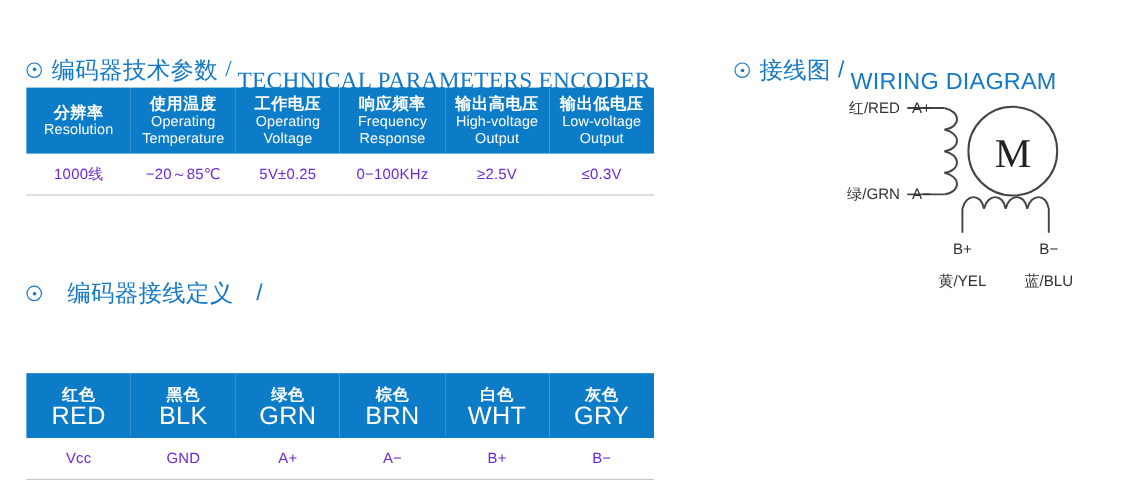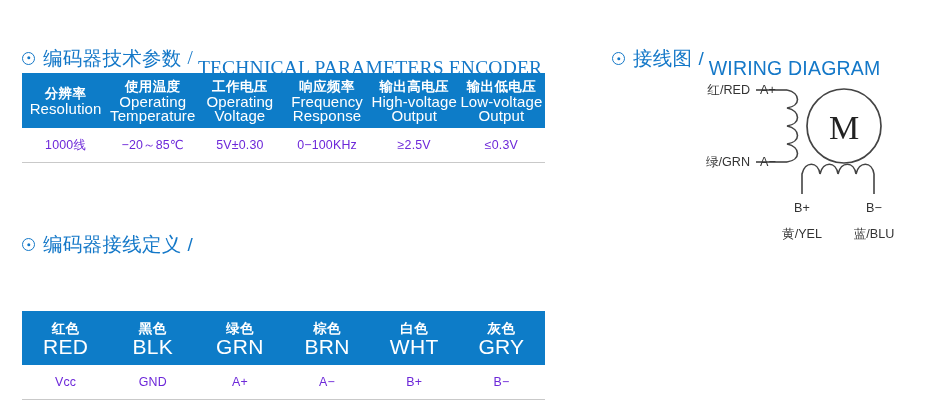--- a/index.html
+++ b/index.html
@@ -52,21 +52,21 @@
     font-size: 19px;
     margin: 0 5px 0 6px;
   }
   .heading-en {
     font-size: 19.5px;
     letter-spacing: 0.2px;
     margin-top: 20px;
   }
 
   #heading-technical { left: 22px; top: 37px; font-family: Liberation Serif, serif; }
-  #heading-wiring-defined { left: 22px; top: 231px; }
+  #heading-wiring-defined { left: 22px; top: 231px; gap: 13px; }
   #heading-wiring-diagram { left: 612px; top: 37px; }
 
   
   .spec-table {
     position: absolute;
     left: 22px;
     width: 523px;
     border-collapse: collapse;
     table-layout: fixed;
   }
@@ -86,21 +86,21 @@
   #table-technical th { height: 55px; }
   #table-wiring th { height: 54px; }
 
   .th-cn {
     font-size: 13.5px;
     font-weight: bold;
     line-height: 16px;
     letter-spacing: 0.4px;
   }
   .th-en {
-    font-size: 15px;
+    font-size: 12px;
     line-height: 13.6px;
     letter-spacing: 0.1px;
   }
   #table-wiring .th-cn {
     font-size: 13.5px;
     line-height: 17px;
   }
   #table-wiring .th-en {
     font-size: 21px;
     line-height: 19px;
@@ -201,21 +201,21 @@
         <div class="th-cn">输出低电压</div>
         <div class="th-en">Low-voltage</div>
         <div class="th-en">Output</div>
       </th>
     </tr>
   </thead>
   <tbody>
     <tr>
       <td>1000线</td>
       <td>−20～85℃</td>
-      <td>5V±0.30</td>
+      <td>5V±0.25</td>
       <td>0−100KHz</td>
       <td>≥2.5V</td>
       <td>≤0.3V</td>
     </tr>
   </tbody>
 </table>
 
 <div class="section-heading" id="heading-wiring-defined">
   <span class="bullet-icon"></span>
   <span class="heading-cn">编码器接线定义</span>

